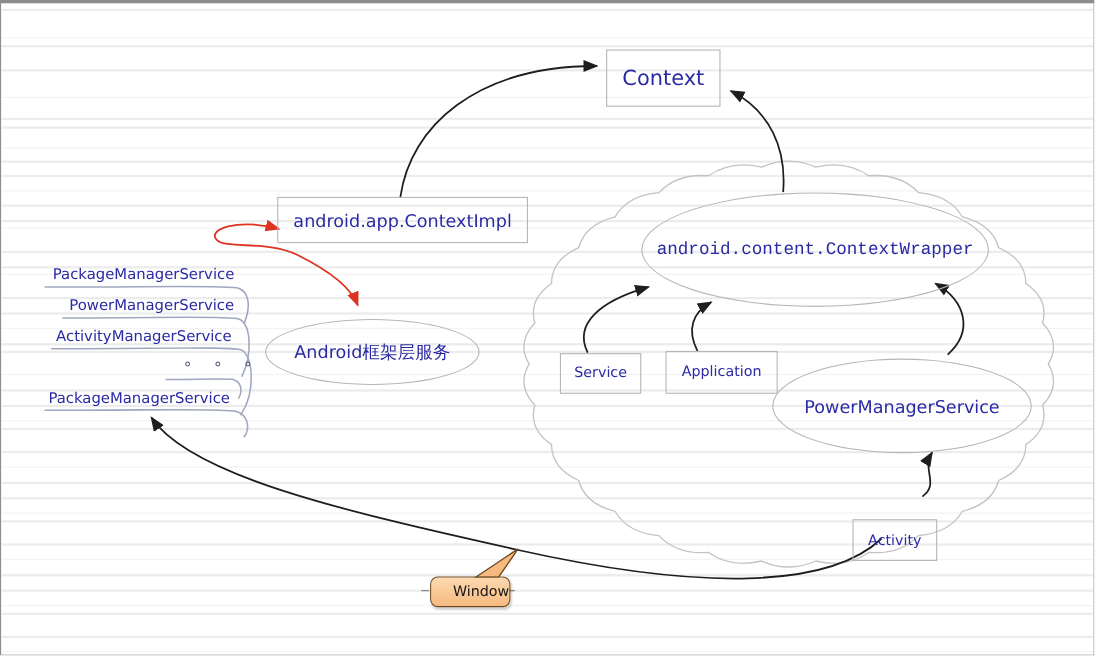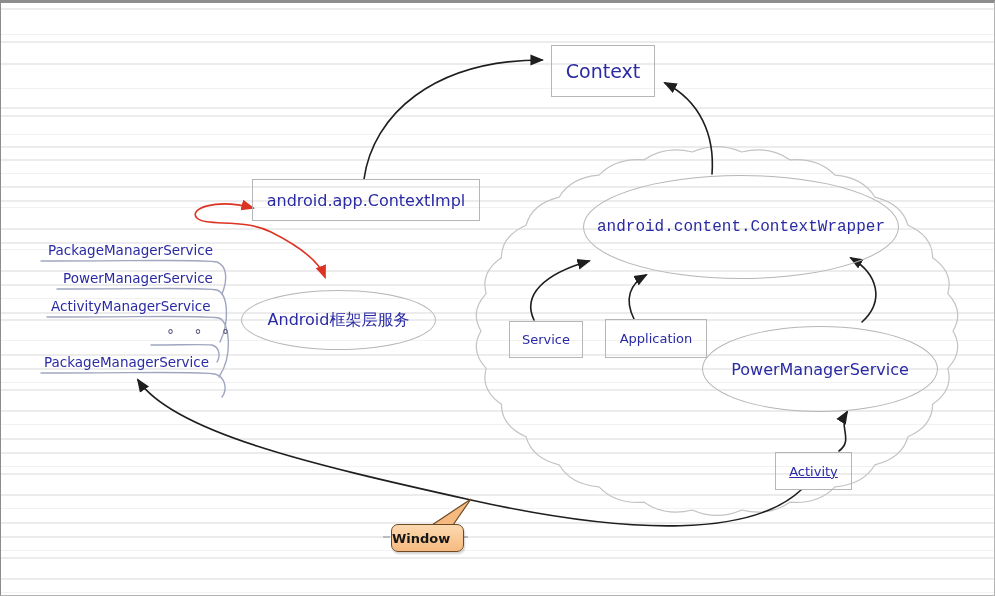--- a/index.html
+++ b/index.html
@@ -20,24 +20,24 @@
   .tail{fill:var(--callout-fill-bottom);stroke:var(--callout-border);stroke-width:1.2;}
   .mk-black{fill:var(--arrow);}
   .mk-red{fill:var(--red-arrow);}
   .node{position:absolute;z-index:3;display:flex;align-items:center;justify-content:center;
         color:var(--node-text);background:transparent;text-align:center;}
   .rect{border:1px solid var(--shape-border);}
   .ellipse{border:1px solid var(--shape-border);border-radius:50%;}
   .svc{position:absolute;z-index:3;color:var(--node-text);font-size:13.5px;white-space:nowrap;}
   .dots{position:absolute;z-index:3;color:#555577;font-size:14px;letter-spacing:8px;}
   .callout{
-    position:absolute;z-index:4;display:flex;align-items:center;justify-content:flex-start;
+    position:absolute;z-index:4;display:flex;align-items:center;justify-content:flex-end;
     background:linear-gradient(180deg,var(--callout-fill-top),var(--callout-fill-bottom));
     border:1.5px solid var(--callout-border);border-radius:7px;
-    color:var(--callout-text);font-weight:bold;font-size:13px;
+    color:var(--callout-text);font-weight:normal;font-size:13px;
     box-shadow:1px 2px 2px rgba(0,0,0,0.18);
   }
   .fs15{font-size:16px;} .fs19{font-size:19px;} .fs13{font-size:13px;}
 </style>
 </head>
 <body>
 
 <div class="canvas">
     <div class="rule" style="top: 589px; height: 1px; opacity: 0.7;"></div>
     <div class="rule" style="top: 575px; height: 2px; opacity: 1;"></div>
@@ -122,21 +122,21 @@
   </div>
 
   <div class="node rect fs13" style="left:508px;top:318px;width:72px;height:35px;">
     <span>Service</span>
   </div>
 
   <div class="node rect fs13" style="left:604px;top:316px;width:100px;height:37px;">
     <span>Application</span>
   </div>
 
-  <div class="node rect fs13" style="left:774px;top:449px;width:75px;height:36px;text-decoration:underline;">
+  <div class="node rect fs13" style="left:774px;top:469px;width:75px;height:36px;">
     <span>Activity</span>
   </div>
 
   <div class="node ellipse fs15" style="left:240px;top:287px;width:193px;height:58px;">
     <span>Android框架层服务</span>
   </div>
 
   <div class="node ellipse fs15" style="left:582px;top:172px;width:314px;height:102px;font-family:Liberation Mono, monospace;">
     <span>android.content.ContextWrapper</span>
   </div>

